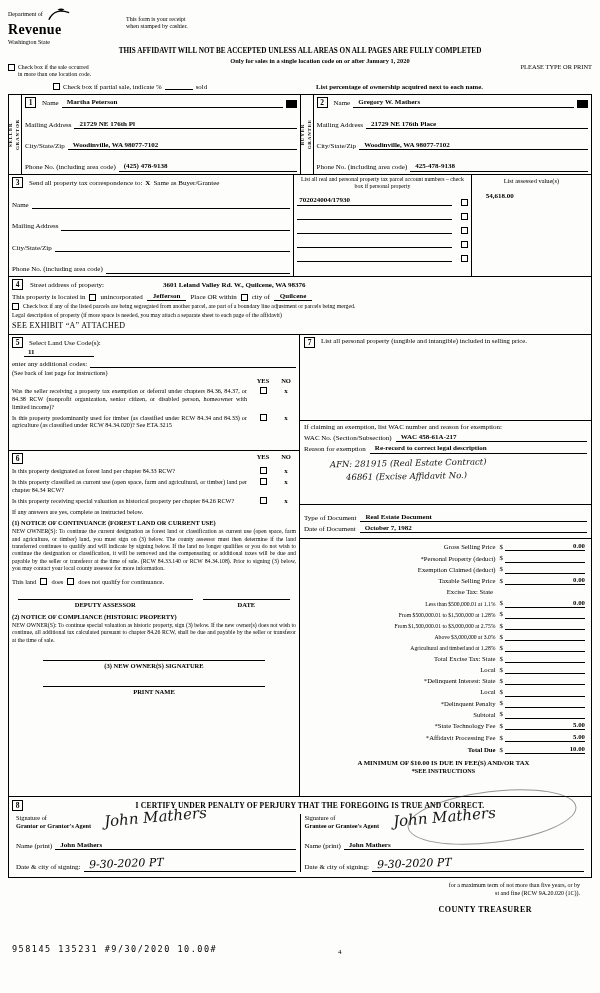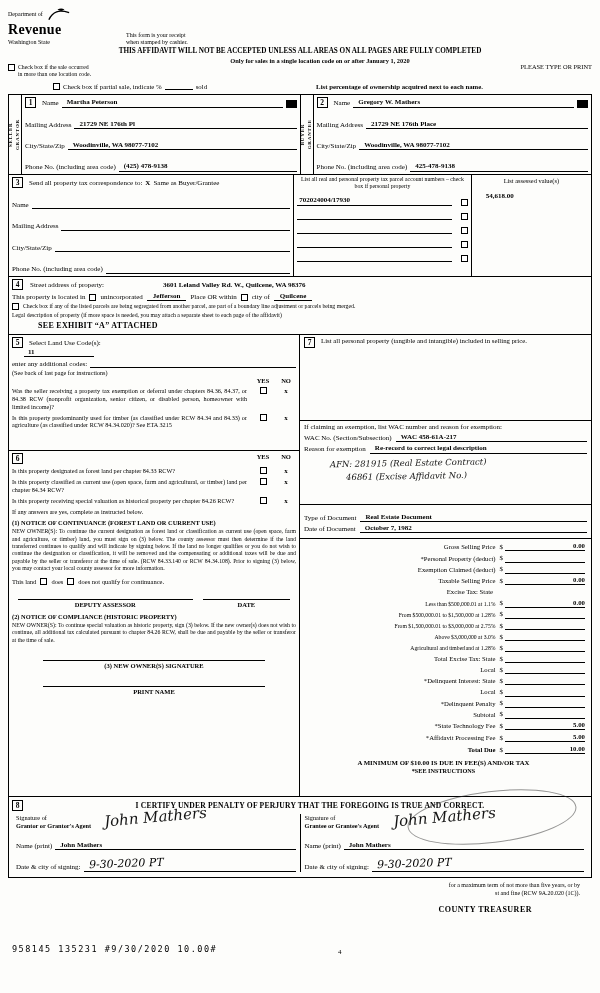--- a/index.html
+++ b/index.html
@@ -6,21 +6,21 @@
   html,body { background:#ffffff; }
   .page { width:600px; height:993px; background:#fdfdfb; color:#000;
           font-family:"Liberation Serif", serif; font-size:7px; line-height:1.2;
           position:relative; padding:8px 8px 0; overflow:hidden; }
   .bold { font-weight:bold; }
   .tiny { font-size:5.8px; line-height:1.2; }
   .cb { display:inline-block; width:7px; height:7px; border:1px solid #000; background:#fff; flex:none; vertical-align:-1px; }
   .num { display:inline-flex; align-items:center; justify-content:center; border:1px solid #000;
          min-width:11px; height:11px; font-size:7.5px; font-weight:bold; flex:none; margin-right:3px; }
   
-  .hdr { display:flex; align-items:flex-end; }
+  .hdr { display:flex; align-items:flex-start; }
   .logo { width:118px; font-size:6px; }
   .logo-top { display:flex; align-items:center; gap:3px; }
   .revname { font-size:14px; font-weight:bold; letter-spacing:.3px; }
   .titleblk { flex:1; text-align:center; padding-top:8px; }
   .title { font-size:11px; font-weight:bold; letter-spacing:.3px; }
   .chapter { font-size:8px; font-weight:bold; margin-top:1px; }
   .receipt { width:96px; font-size:6px; padding-top:8px; }
   .warnrow { text-align:center; font-size:7.2px; font-weight:bold; margin-top:1px; white-space:nowrap; }
   .subhdr { display:flex; align-items:flex-start; margin-top:1px; }
   .multiloc { width:150px; display:flex; gap:3px; padding-top:7px; }
@@ -52,21 +52,21 @@
   .parcel-row { display:flex; align-items:flex-end; gap:9px; padding:0 3px; margin-top:5px; }
   .parcel-fill { flex:1; border-bottom:1px solid #000; min-height:9px; font-weight:bold; padding-left:2px; }
   .s3c { flex:1; display:flex; flex-direction:column; }
   .s3chdr { font-size:6.4px; text-align:center; padding:2px 2px 0; }
   .aval { padding:8px 0 0 14px; font-weight:bold; }
   
   .sec4 { border-bottom:1px solid #000; height:58px; padding:2px 3px; display:flex; flex-direction:column; gap:2px; }
   .s4l { display:flex; gap:4px; align-items:flex-end; flex-wrap:nowrap; }
   .street-val { font-weight:bold; margin-left:55px; }
   .fillshort { border-bottom:1px solid #000; font-weight:bold; padding:0 6px; min-height:8px; }
-  .exhibit { font-weight:bold; font-size:8px; margin-left:26px; letter-spacing:.3px; }
+  .exhibit { font-weight:normal; font-size:8px; letter-spacing:.3px; }
   
   .twocol { display:flex; border-bottom:1px solid #000; height:462px; }
   .leftcol { width:50%; border-right:1px solid #000; display:flex; flex-direction:column; }
   .sec5 { border-bottom:1px solid #000; padding:2px 3px; height:116px; }
   .sec6 { flex:1; padding:2px 3px; overflow:hidden; }
   .sec7 { flex:1; display:flex; flex-direction:column; overflow:hidden; }
   .qhdr { display:flex; justify-content:flex-end; font-weight:bold; font-size:6.5px; }
   .qhdr .hy { width:26px; text-align:center; }
   .qhdr .hn { width:20px; text-align:center; }
   .qrow { display:flex; align-items:flex-start; margin-top:3px; }

